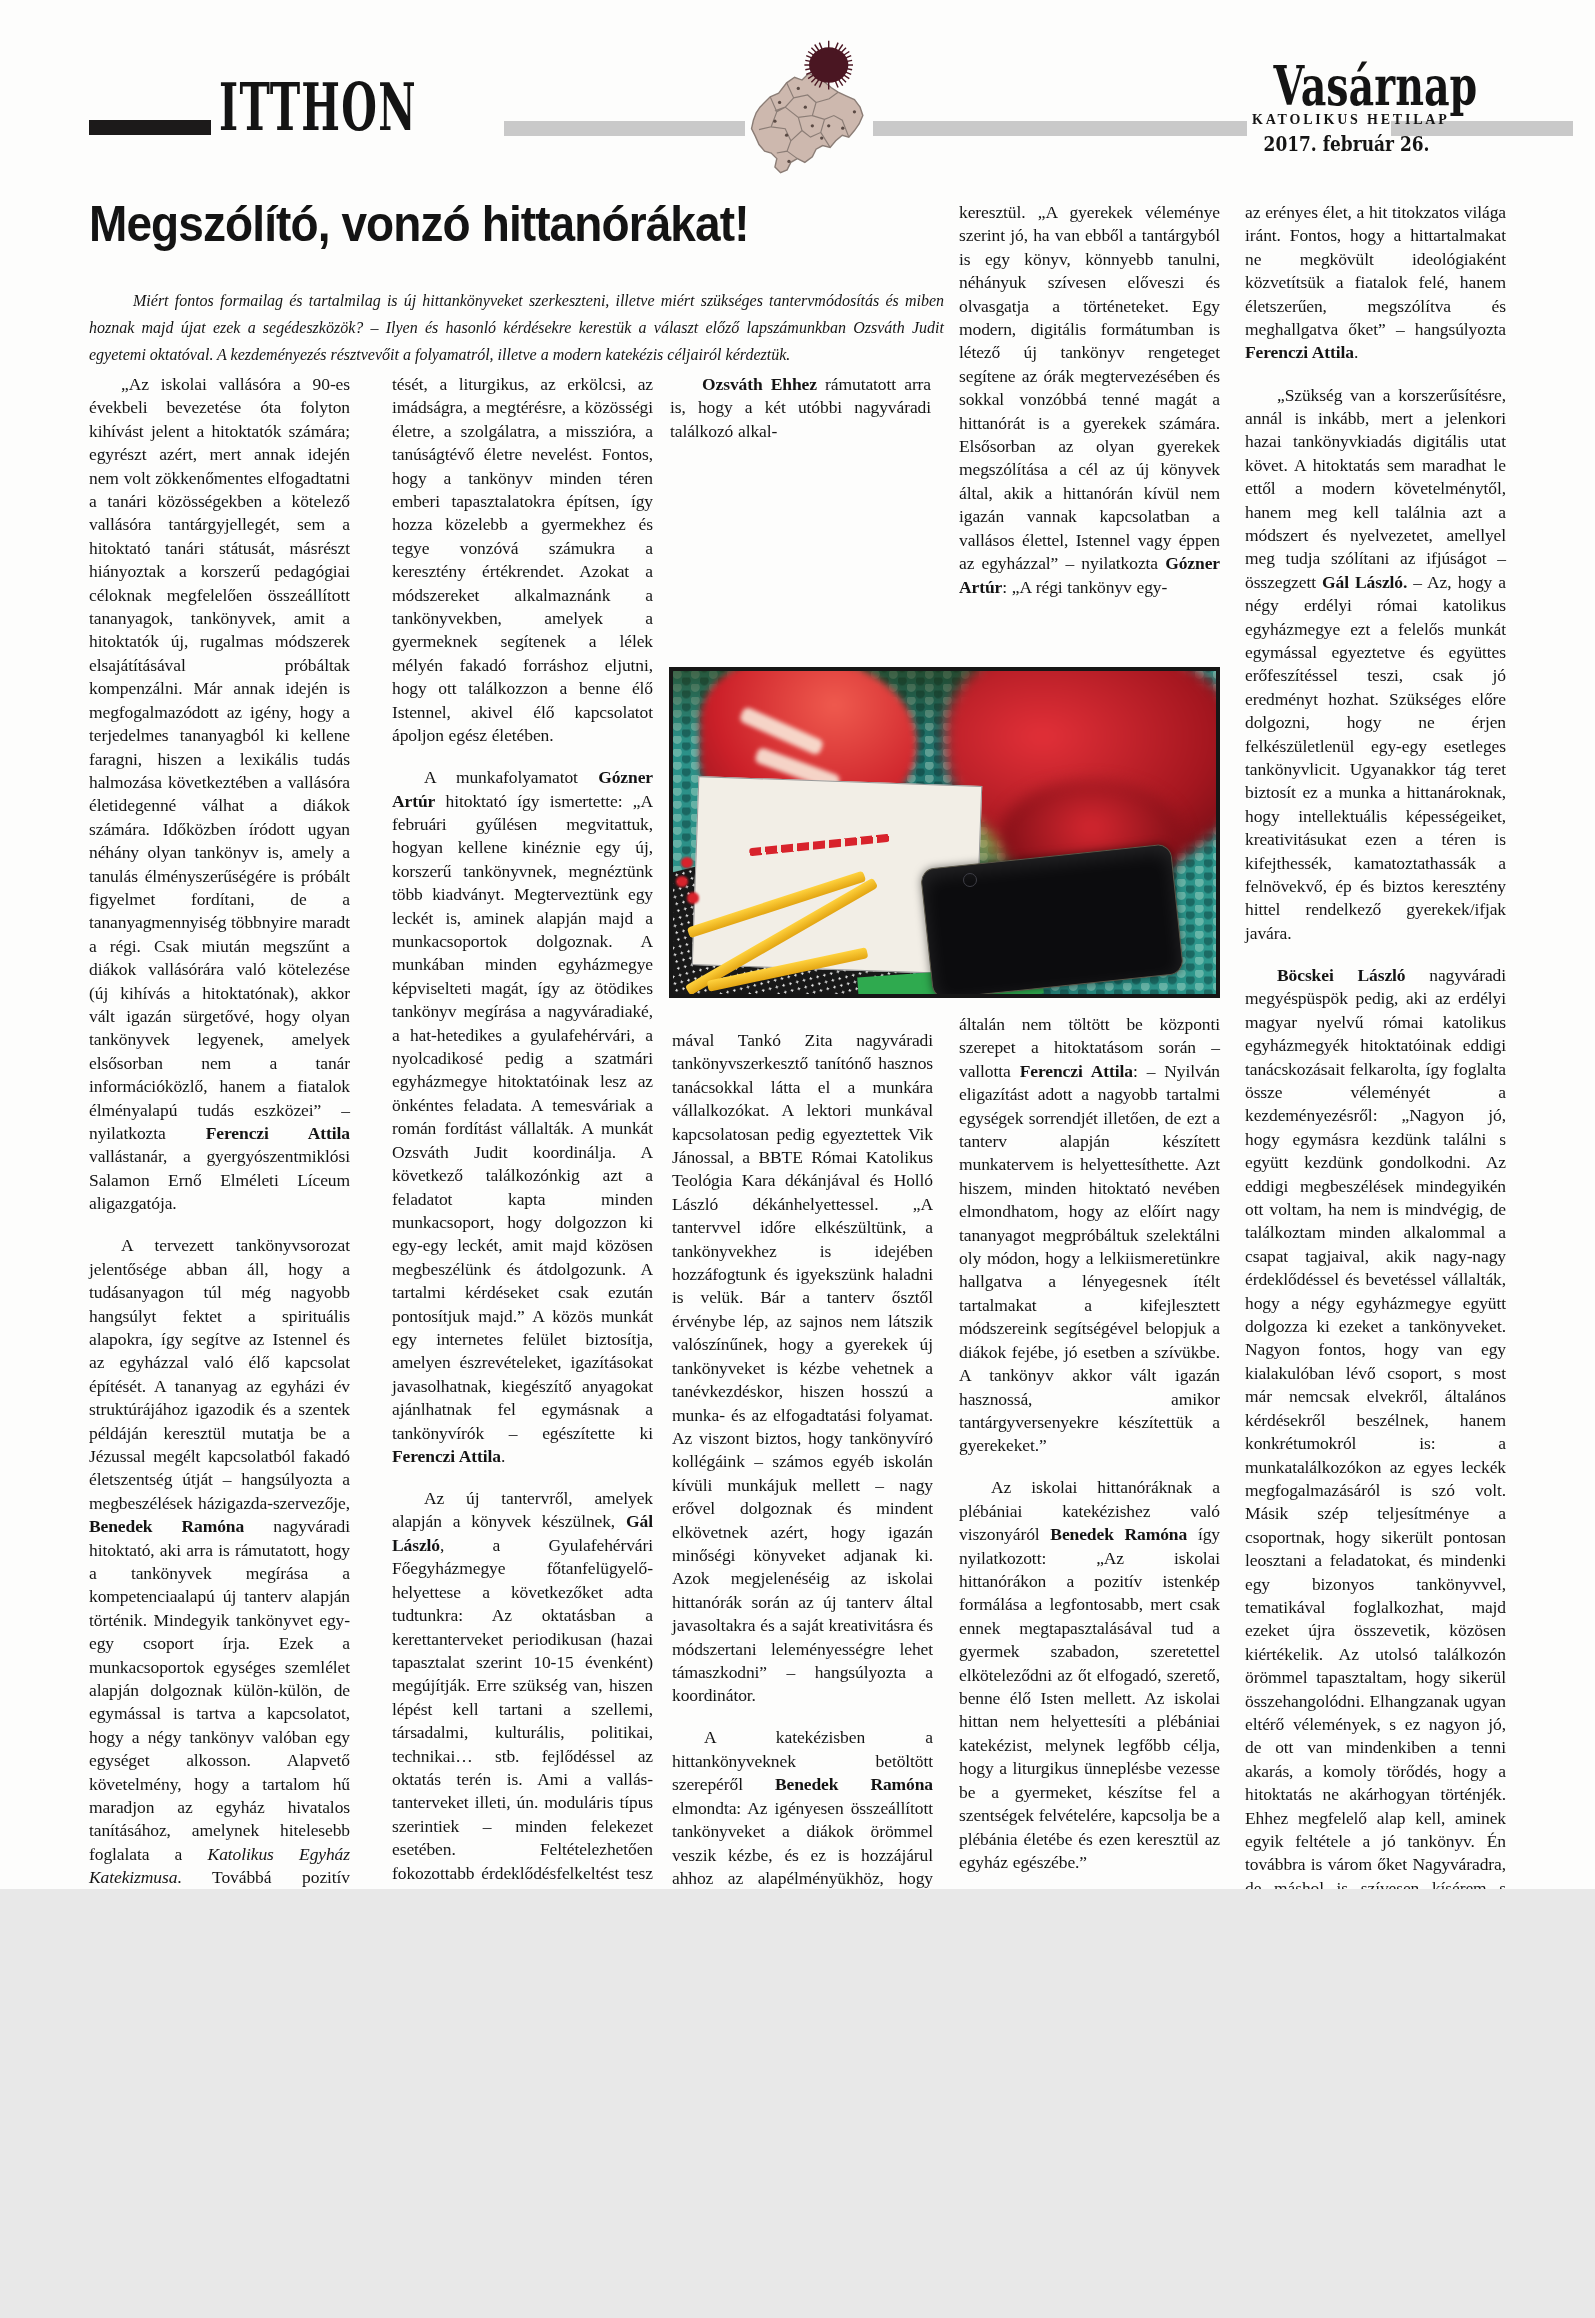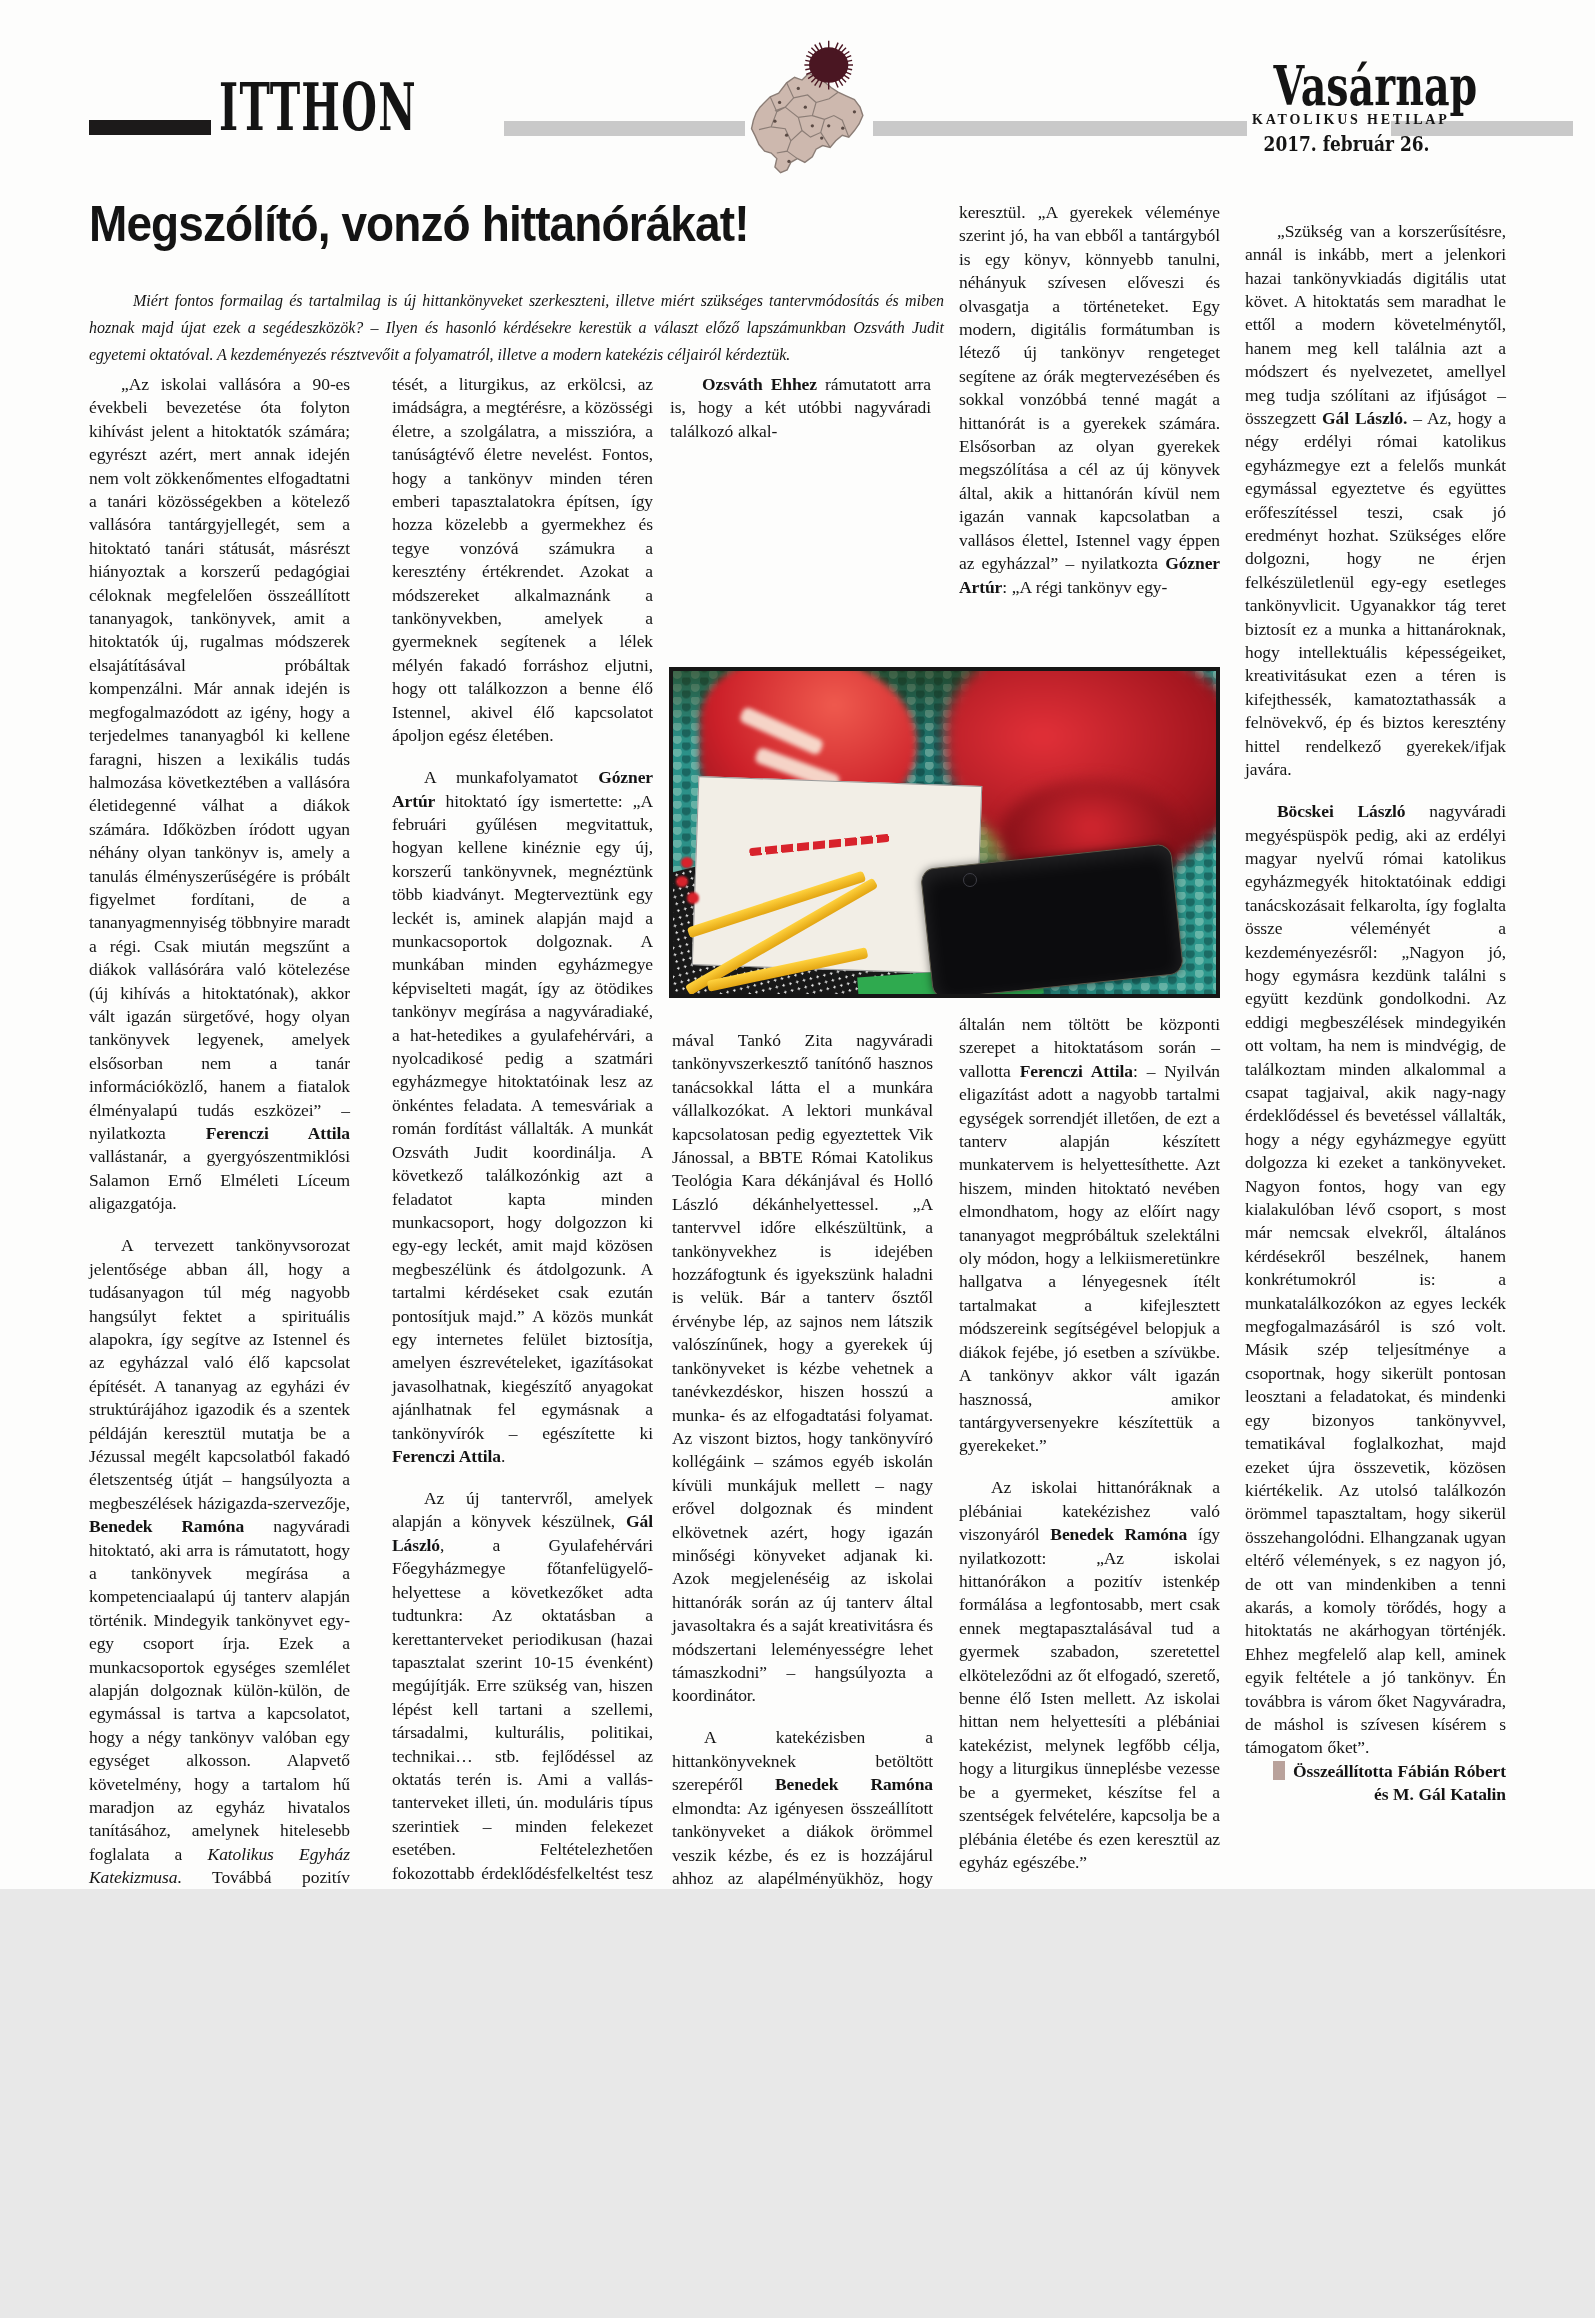--- a/index.html
+++ b/index.html
@@ -204,20 +204,21 @@
     <p>keresztül. „A gyerekek véleménye szerint jó, ha van ebből a tantárgyból is egy könyv, könnyebb tanulni, néhányuk szívesen előveszi és olvasgatja a történeteket. Egy modern, digitális formátumban is létező új tankönyv rengeteget segítene az órák megtervezésében és sokkal vonzóbbá tenné magát a hittanórát is a gyerekek számára. Elsősorban az olyan gyerekek megszólítása a cél az új könyvek által, akik a hittanórán kívül nem igazán vannak kapcsolatban a vallásos élettel, Istennel vagy éppen az egyházzal” – nyilatkozta <b>Gózner Artúr</b>: „A régi tankönyv egy-</p>
   </div>
 
   <div class="col c4b">
     <p>általán nem töltött be központi szerepet a hitoktatásom során – vallotta <b>Ferenczi Attila</b>: – Nyilván eligazítást adott a nagyobb tartalmi egységek sorrendjét illetően, de ezt a tanterv alapján készített munkatervem is helyettesíthette. Azt hiszem, minden hitoktató nevében elmondhatom, hogy az előírt nagy tananyagot megpróbáltuk szelektálni oly módon, hogy a lelkiismeretünkre hallgatva a lényegesnek ítélt tartalmakat a kifejlesztett módszereink segítségével belopjuk a diákok fejébe, jó esetben a szívükbe. A tankönyv akkor vált igazán hasznossá, amikor tantárgyversenyekre készítettük a gyerekeket.”</p>
     <p class="ind sp">Az iskolai hittanóráknak a plébániai katekézishez való viszonyáról <b>Benedek Ramóna</b> így nyilatkozott: „Az iskolai hittanórákon a pozitív istenkép formálása a legfontosabb, mert csak ennek megtapasztalásával tud a gyermek szabadon, szeretettel elköteleződni az őt elfogadó, szerető, benne élő Isten mellett. Az iskolai hittan nem helyettesíti a plébániai katekézist, melynek legfőbb célja, hogy a liturgikus ünneplésbe vezesse be a gyermeket, készítse fel a szentségek felvételére, kapcsolja be a plébánia életébe és ezen keresztül az egyház egészébe.”</p>
     <p class="ind sp">„Mivel ott lóg a levegőben annak a veszélye, hogy a vallást mint törzsanyagot képező tantárgyat kivehetik a tantervből, meg kellene szüntetni a hittan hagyományos értelemben vett tantárgyi jellegét. A hitoktató hiteles életpéldájával, odaadó szeretetével keltsen bizalmat a <i>tantárgya,</i></p>
   </div>
 
   <div class="col c5">
+    <p>az erényes élet, a hit titokzatos világa iránt. Fontos, hogy a hittartalmakat ne megkövült ideológiaként közvetítsük a fiatalok felé, hanem életszerűen, megszólítva és meghallgatva őket” – hangsúlyozta <b>Ferenczi Attila</b>.</p>
     <p class="ind sp">„Szükség van a korszerűsítésre, annál is inkább, mert a jelenkori hazai tankönyvkiadás digitális utat követ. A hitoktatás sem maradhat le ettől a modern követelménytől, hanem meg kell találnia azt a módszert és nyelvezetet, amellyel meg tudja szólítani az ifjúságot – összegzett <b>Gál László.</b> – Az, hogy a négy erdélyi római katolikus egyházmegye ezt a felelős munkát egymással egyeztetve és együttes erőfeszítéssel teszi, csak jó eredményt hozhat. Szükséges előre dolgozni, hogy ne érjen felkészületlenül egy-egy esetleges tankönyvlicit. Ugyanakkor tág teret biztosít ez a munka a hittanároknak, hogy intellektuális képességeiket, kreativitásukat ezen a téren is kifejthessék, kamatoztathassák a felnövekvő, ép és biztos keresztény hittel rendelkező gyerekek/ifjak javára.</p>
     <p class="ind sp"><b>Böcskei László</b> nagyváradi megyéspüspök pedig, aki az erdélyi magyar nyelvű római katolikus egyházmegyék hitoktatóinak eddigi tanácskozásait felkarolta, így foglalta össze véleményét a kezdeményezésről: „Nagyon jó, hogy egymásra kezdünk találni s együtt kezdünk gondolkodni. Az eddigi megbeszélések mindegyikén ott voltam, ha nem is mindvégig, de találkoztam minden alkalommal a csapat tagjaival, akik nagy-nagy érdeklődéssel és bevetéssel vállalták, hogy a négy egyházmegye együtt dolgozza ki ezeket a tankönyveket. Nagyon fontos, hogy van egy kialakulóban lévő csoport, s most már nemcsak elvekről, általános kérdésekről beszélnek, hanem konkrétumokról is: a munkatalálkozókon az egyes leckék megfogalmazásáról is szó volt. Másik szép teljesítménye a csoportnak, hogy sikerült pontosan leosztani a feladatokat, és mindenki egy bizonyos tankönyvvel, tematikával foglalkozhat, majd ezeket újra összevetik, közösen kiértékelik. Az utolsó találkozón örömmel tapasztaltam, hogy sikerül összehangolódni. Elhangzanak ugyan eltérő vélemények, s ez nagyon jó, de ott van mindenkiben a tenni akarás, a komoly törődés, hogy a hitoktatás ne akárhogyan történjék. Ehhez megfelelő alap kell, aminek egyik feltétele a jó tankönyv. Én továbbra is várom őket Nagyváradra, de máshol is szívesen kísérem s támogatom őket”.</p>
     <p class="attribution"><span class="attr-bullet"></span><span><b>Összeállította Fábián Róbert<br>és M. Gál Katalin</b></span></p>
   </div>
 
   <div class="rule rule-black" style="left:89px;top:2243px;width:122px;height:16px;"></div>
   <div class="pagenum">6</div>
   <div class="rule rule-gray" style="left:280px;top:2245px;width:1153px;height:13px;"></div>
   <div class="rule rule-black" style="left:1433px;top:2243px;width:70px;height:16px;"></div>
 

